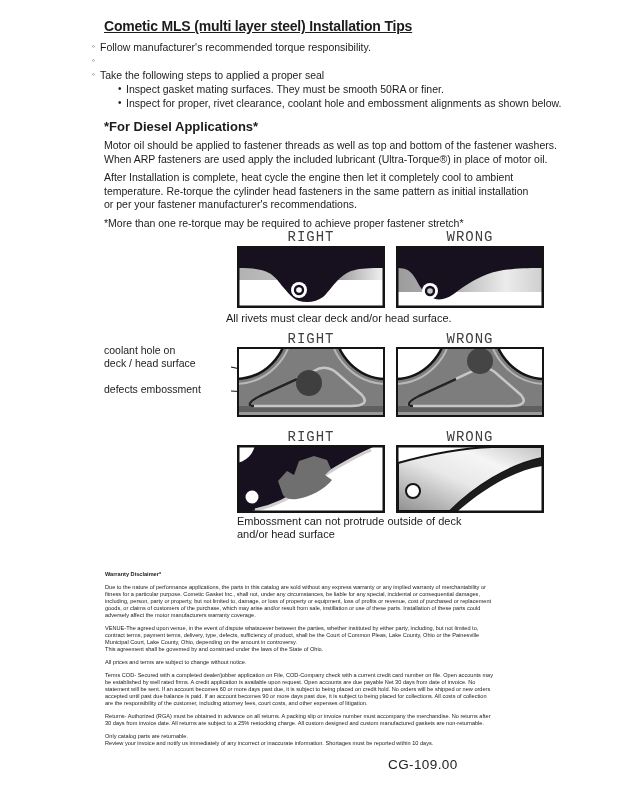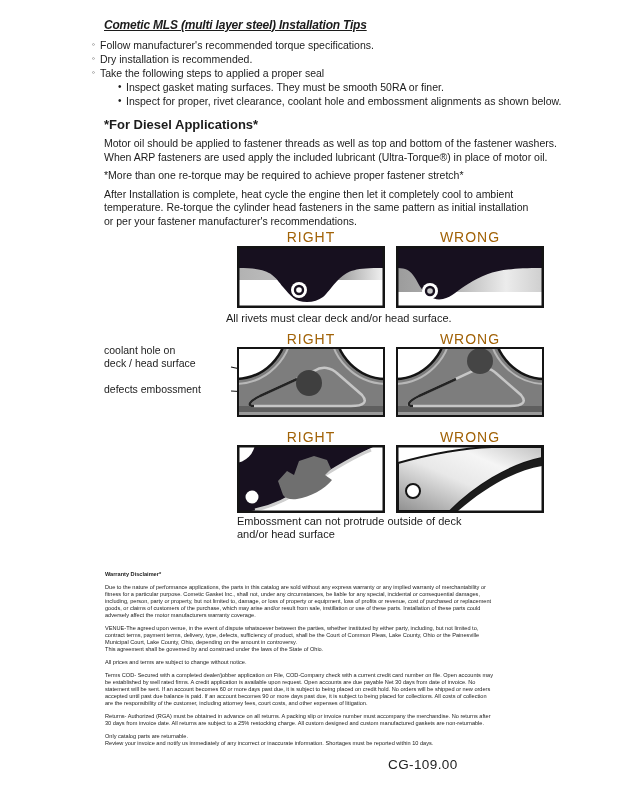--- a/index.html
+++ b/index.html
@@ -1,71 +1,70 @@
 <!DOCTYPE html>
 <html><head>
 <meta charset="utf-8">
 <style>
   html,body{margin:0;padding:0;background:#e8e8e8;}
   .page{position:relative;width:618px;height:800px;background:#ffffff;
         font-family:"Liberation Sans",sans-serif;color:#1c1c1c;overflow:hidden;margin:0 auto;}
   .content{position:absolute;left:92px;top:18px;width:490px;}
-  .title{font-size:12px;font-weight:bold;text-decoration:underline;margin:0 0 6px 12px;letter-spacing:-0.2px;font-style:italic;}
+  .title{font-size:14px;font-weight:bold;text-decoration:underline;margin:0 0 6px 12px;letter-spacing:-0.2px;}
   .bullet-row{display:flex;font-size:10.5px;line-height:14px;}
   .bullet-row .marker{flex:none;width:8px;font-size:8px;line-height:14px;}
   .bullet-row.sub{margin-left:26px;}
   .bullet-row.sub .marker{font-size:10px;}
   .heading2{font-size:13px;font-weight:bold;margin:9px 0 0 12px;}
   .para{font-size:10.5px;line-height:13.5px;margin:5px 0 0 12px;white-space:pre-line;}
-  .dg-header{position:absolute;width:148px;text-align:center;font-size:14px;letter-spacing:1px;color:#a16207;}
+  .dg-header{position:absolute;width:148px;text-align:center;font-size:14px;letter-spacing:1px;color:#404040;font-family:Liberation Mono, monospace;}
   .dg-box{position:absolute;width:148px;line-height:0;}
   .dg-caption{position:absolute;font-size:11px;line-height:12.5px;white-space:pre-line;}
   .dg-label{position:absolute;width:126px;font-size:10.5px;line-height:12.5px;white-space:pre-line;}
   .leader{position:absolute;}
   .legal{position:absolute;left:105px;top:571px;width:445px;font-size:5.6px;line-height:7px;color:#222;}
   .legal-h{font-weight:bold;margin:0 0 6px 0;}
   .legal-p{margin:0 0 6px 0;white-space:pre-line;}
   .doc-code{position:absolute;left:388px;top:757px;font-size:13.5px;letter-spacing:0.4px;color:#222;}
 </style>
 </head>
 <body>
 
 <div class="page">
 
   <div class="content">
     <div class="title">Cometic MLS (multi layer steel) Installation Tips</div>
 
     <div class="bullet-row">
       <span class="marker">◦</span>
-      <span>Follow manufacturer's recommended torque specifications.</span>
+      <span>Follow manufacturer's recommended torque responsibility.</span>
     </div>
     <div class="bullet-row">
       <span class="marker">◦</span>
-      <span>Dry installation is recommended.</span>
     </div>
     <div class="bullet-row">
       <span class="marker">◦</span>
       <span>Take the following steps to applied a proper seal</span>
     </div>
     <div class="bullet-row sub">
       <span class="marker">•</span>
       <span>Inspect gasket mating surfaces.  They must be smooth 50RA or finer.</span>
     </div>
     <div class="bullet-row sub">
       <span class="marker">•</span>
       <span>Inspect for proper, rivet clearance, coolant hole and embossment alignments as shown below.</span>
     </div>
 
     <div class="heading2">*For Diesel Applications*</div>
     <div class="para">Motor oil should be applied to fastener threads as well as top and bottom of the fastener washers.
 When ARP fasteners are used apply the included lubricant (Ultra-Torque®) in place of motor oil.</div>
-    <div class="para">*More than one re-torque may be required to achieve proper fastener stretch*</div>
     <div class="para">After Installation is complete, heat cycle the engine then let it completely cool to ambient
 temperature. Re-torque the cylinder head fasteners in the same pattern as initial installation
 or per your fastener manufacturer's recommendations.</div>
+    <div class="para">*More than one re-torque may be required to achieve proper fastener stretch*</div>
   </div>
 
   <div class="dg-header" style="left:237px;top:229px">RIGHT</div>
   <div class="dg-header" style="left:396px;top:229px">WRONG</div>
 
   <div class="dg-box" style="left:237px;top:246px">
     <svg viewBox="0 0 148 62" width="148" height="62">
       <defs>
         <linearGradient id="r1g" x1="0" y1="0" x2="1" y2="0">
           <stop offset="0" stop-color="#b2b2b2"></stop>

